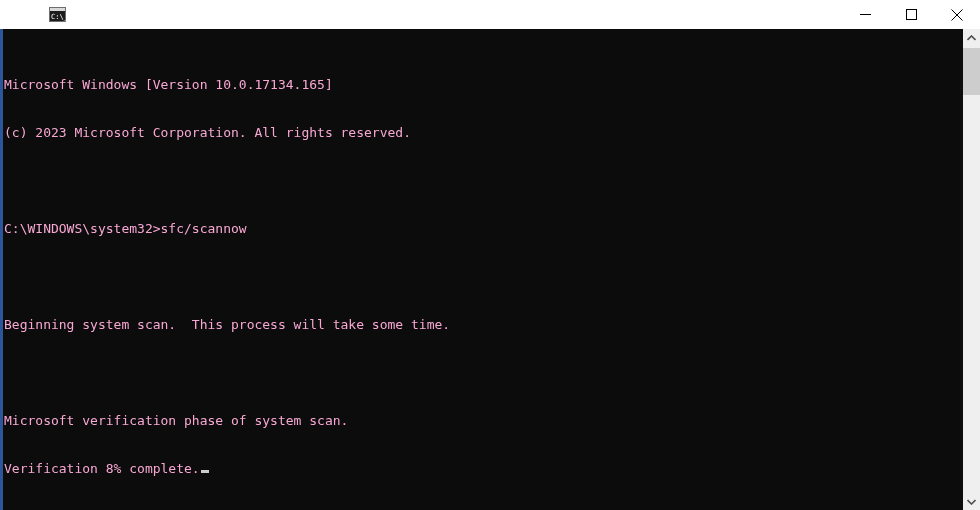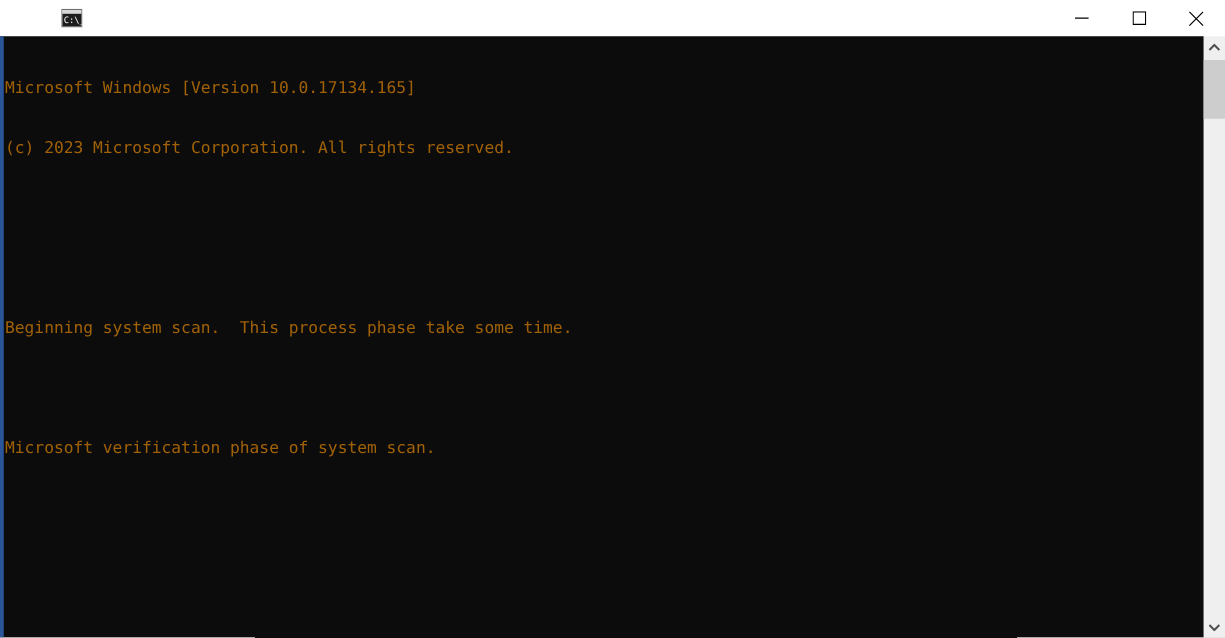--- a/index.html
+++ b/index.html
@@ -77,25 +77,25 @@
   .left-edge {
     position: absolute;
     left: 0; top: 0;
     width: 3px;
     height: 481px;
     background: #2b579a;
   }
   .console-text {
     position: absolute;
     left: 4px;
-    top: 2px;
+    top: 16px;
     font-family: "DejaVu Sans Mono", "Liberation Mono", monospace;
     font-size: 13px;
     line-height: 16px;
-    color: #a16207;
+    color: #f9a8d4;
     white-space: pre;
     letter-spacing: 0px;
   }
   .console-line {
     height: 16px;
     white-space: pre;
   }
   .cursor {
     display: inline-block;
     width: 8px;
@@ -168,24 +168,26 @@
       </div>
     </div>
   </div>
 
   <div class="console-area">
     <div class="left-edge"></div>
     <div class="console-text">
       <div class="console-line">Microsoft Windows [Version 10.0.17134.165]</div>
       <div class="console-line">(c) 2023 Microsoft Corporation. All rights reserved.</div>
       <div class="console-line"></div>
+      <div class="console-line">C:\WINDOWS\system32&gt;sfc/scannow</div>
       <div class="console-line"></div>
-      <div class="console-line">Beginning system scan.  This process phase take some time.</div>
+      <div class="console-line">Beginning system scan.  This process will take some time.</div>
       <div class="console-line"></div>
       <div class="console-line">Microsoft verification phase of system scan.</div>
+      <div class="console-line"><span>Verification 8% complete.</span><span class="cursor"></span></div>
     </div>
   </div>
 
   <div class="scrollbar">
     <div class="sb-arrow up">
       <svg width="9" height="6" viewBox="0 0 9 6">
         <path d="M 0.5 5 L 4.5 1 L 8.5 5" fill="none" stroke="#505050" stroke-width="1.6"></path>
       </svg>
     </div>
     <div class="sb-thumb"></div>

